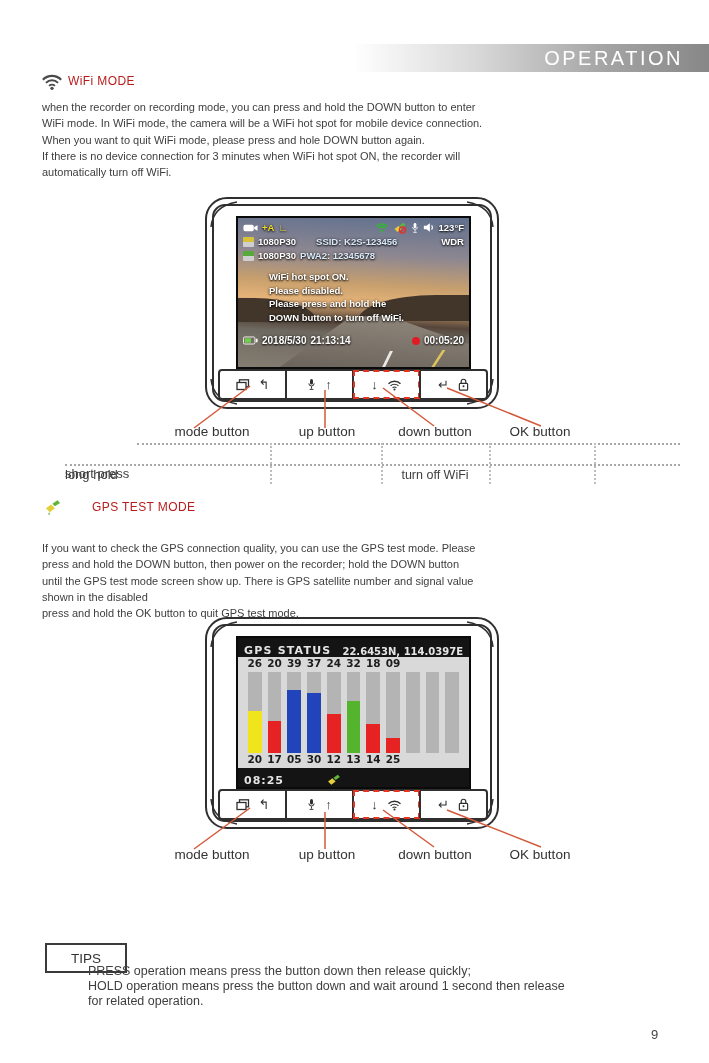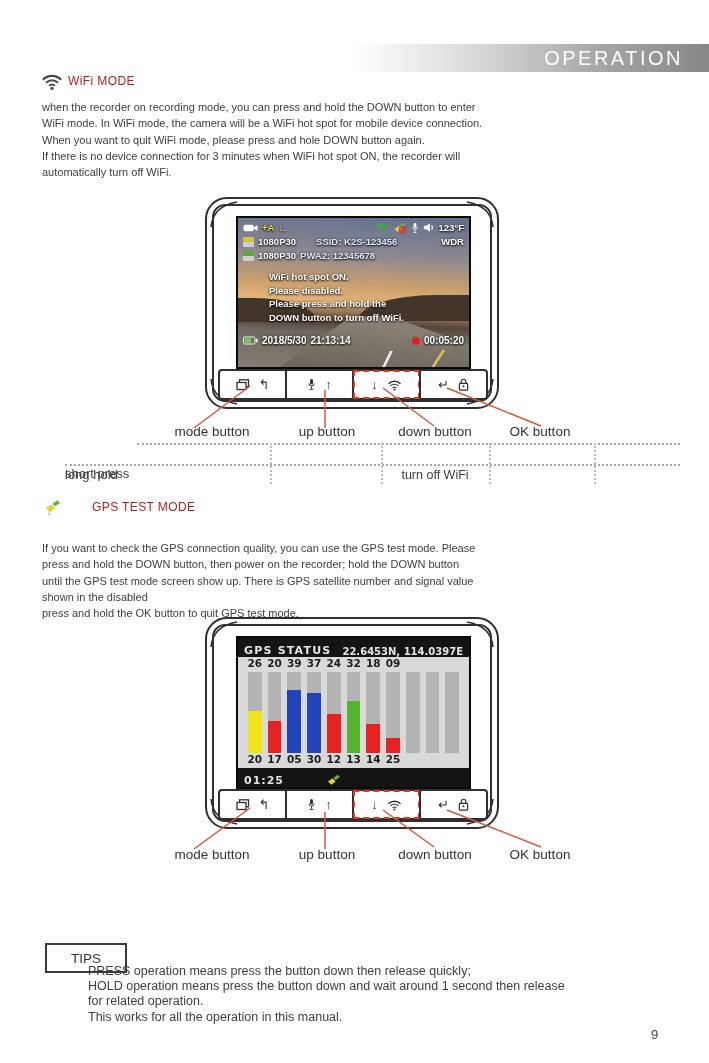--- a/index.html
+++ b/index.html
@@ -363,21 +363,21 @@
         <span class="gps-num-slot">30</span>
         <span class="gps-num-slot">12</span>
         <span class="gps-num-slot">13</span>
         <span class="gps-num-slot">14</span>
         <span class="gps-num-slot">25</span>
         <span class="gps-num-slot"></span>
         <span class="gps-num-slot"></span>
         <span class="gps-num-slot"></span>
       </div>
     <div class="gps-bar-foot">
-      <span class="t">01:25</span>
+      <span class="t">08:25</span>
       <svg width="16" height="13" viewBox="0 0 14 12" style="margin-left:42px;">
         <path d="M1.5 7 L5.5 4 L8.5 7 L4.5 10 Z" fill="#e3cf3a"></path>
         <path d="M6.5 3.5 L10.5 0.8 L12.5 2.8 L8.5 5.5 Z" fill="#63b53a"></path>
       </svg>
     </div>
   </div>
 
   <div class="btnbar">
     <div class="btn-cell">
       <svg width="14" height="12" viewBox="0 0 14 12">
@@ -426,16 +426,15 @@
 <span class="btn-label" style="left:435px;top:847px;">down button</span>
 <span class="btn-label" style="left:540px;top:847px;">OK button</span>
 
 <div class="tips-box">
   <span>TIPS</span>
 </div>
 <div class="tips-lines">
   <div>PRESS operation means press the button down then release quickly;</div>
   <div>HOLD operation means press the button down and wait around 1 second then release</div>
   <div>for related operation.</div>
-  <div>This works for all the operation in this manual.</div>
 </div>
 
 <span class="page-num">9</span>
 
 </body></html>

